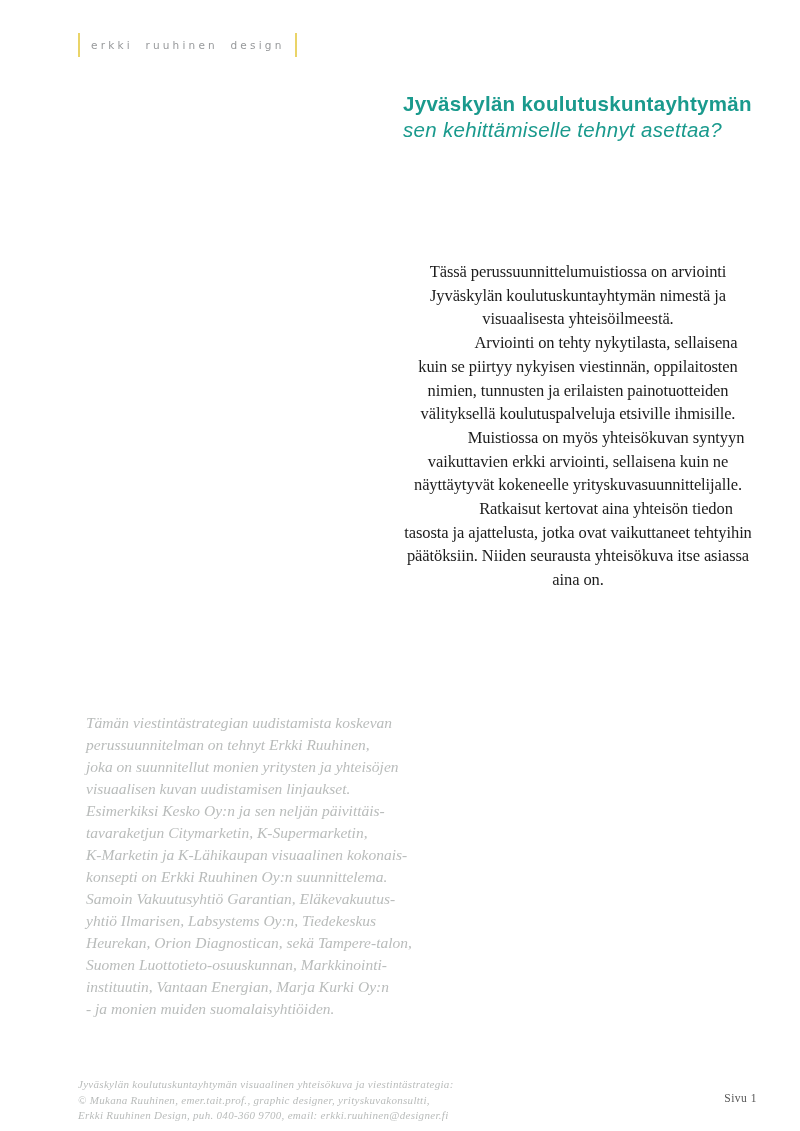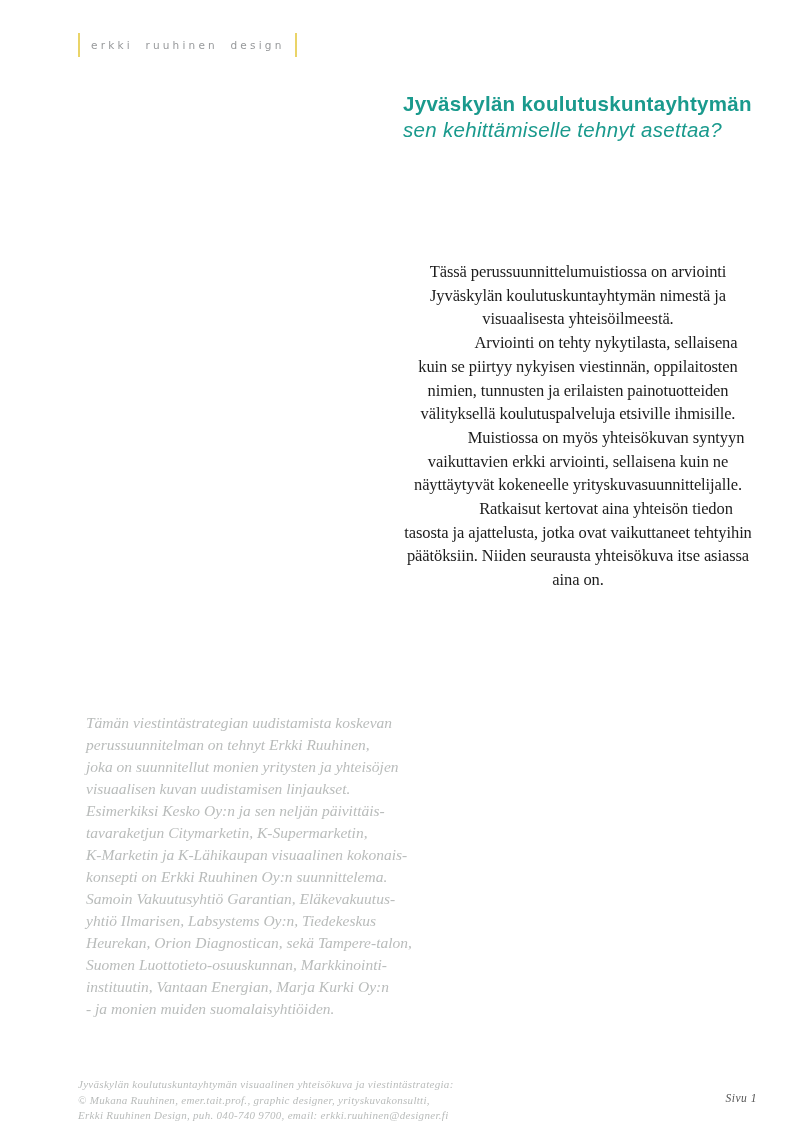--- a/index.html
+++ b/index.html
@@ -101,21 +101,20 @@
     letter-spacing: 0.3px;
     margin-top: 20px;
   }
 
   
   .page-number {
     position: absolute;
     right: 43px;
     top: 1092px;
     color: var(--page-number-gray);
-    font-style: italic;
     font-size: 11.5px;
     letter-spacing: 0.5px;
   }
 </style>
 </head>
 <body>
 
 <div class="page">
 
   <div class="brand-header">
@@ -147,18 +146,18 @@
 Samoin Vakuutusyhtiö Garantian, Eläkevakuutus-
 yhtiö Ilmarisen, Labsystems Oy:n, Tiedekeskus
 Heurekan, Orion Diagnostican, sekä Tampere-talon,
 Suomen Luottotieto-osuuskunnan, Markkinointi-
 instituutin, Vantaan Energian, Marja Kurki Oy:n
 - ja monien muiden suomalaisyhtiöiden.</div>
 
   <div class="footer-block">
     <div>Jyväskylän koulutuskuntayhtymän visuaalinen yhteisökuva ja viestintästrategia:</div>
     <div>© Mukana Ruuhinen, emer.tait.prof., graphic designer, yrityskuvakonsultti,</div>
-    <div>Erkki Ruuhinen Design, puh. 040-740 9700, email: erkki.ruuhinen@designer.fi</div>
+    <div>Erkki Ruuhinen Design, puh. 040-360 9700, email: erkki.ruuhinen@designer.fi</div>
   </div>
 
   <div class="page-number">Sivu 1</div>
 
 </div>
 
 </body></html>

